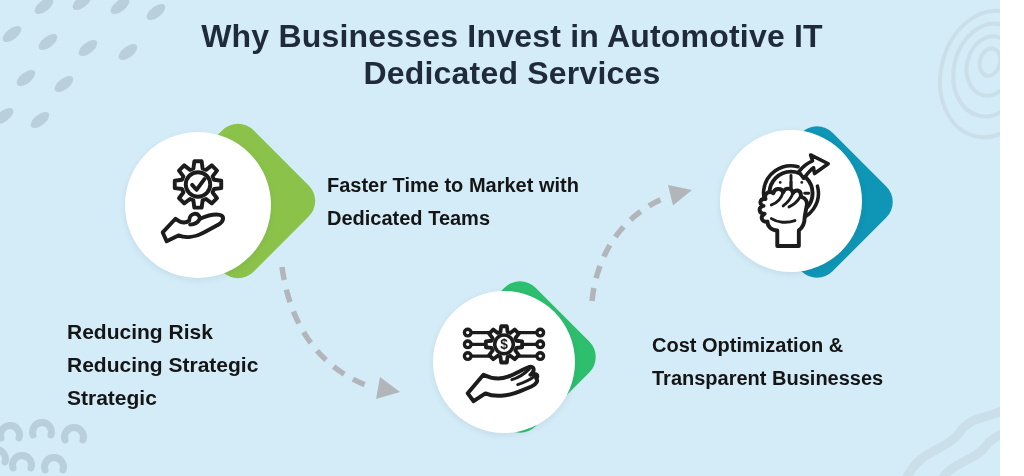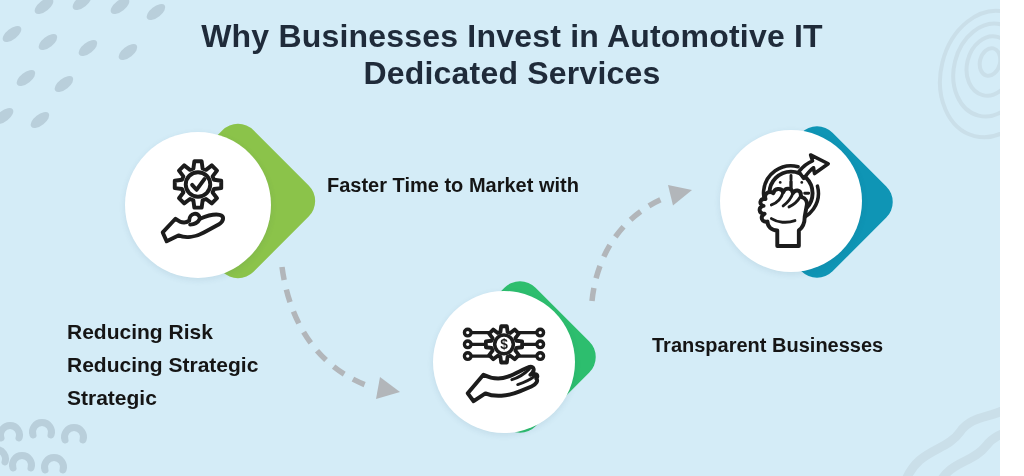--- a/index.html
+++ b/index.html
@@ -167,18 +167,20 @@
     </div>
   </div>
 
   <div class="label lab1">
     <span>Reducing Risk</span>
     <span>Reducing Strategic</span>
     <span>Strategic</span>
   </div>
   <div class="label lab2">
     <span>Faster Time to Market with</span>
+    <span>Dedicated Teams</span>
   </div>
   <div class="label lab3">
+    <span>Cost Optimization &amp;</span>
     <span>Transparent Businesses</span>
   </div>
 
 </div>
 
 </body></html>

